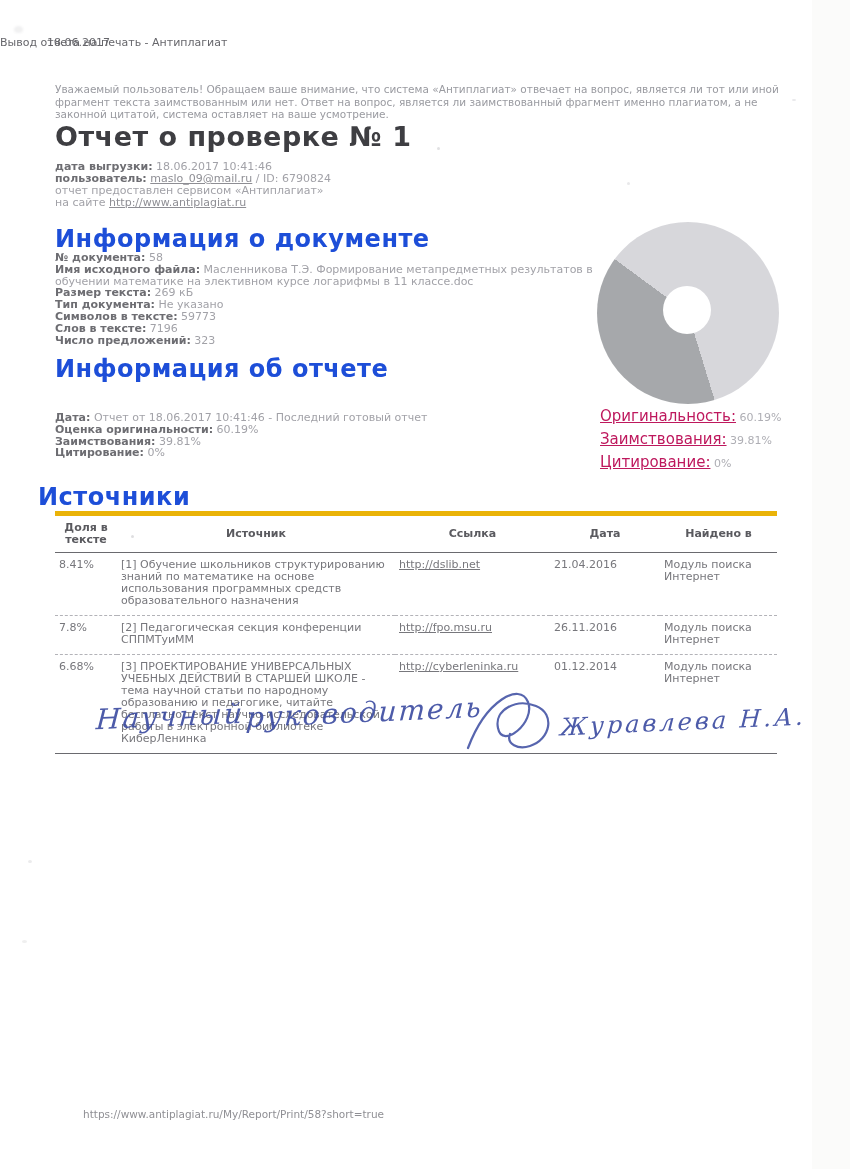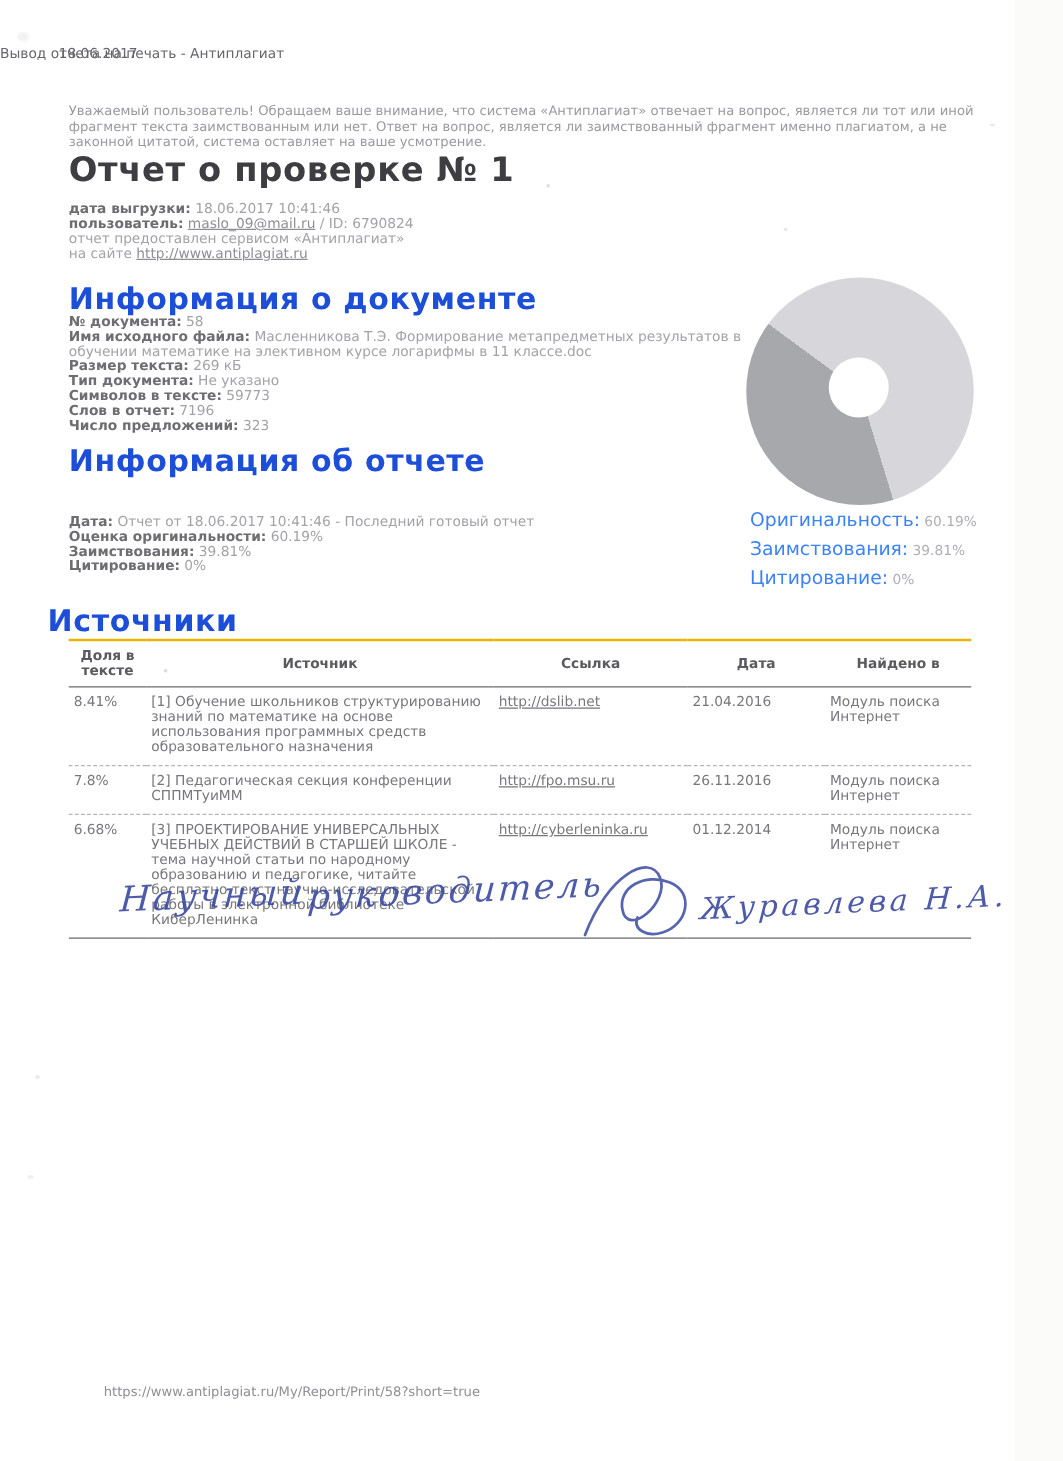--- a/index.html
+++ b/index.html
@@ -37,26 +37,26 @@
   .info-rep{left:55px;top:386px;width:545px;margin-top:26px;}
 
   
   .pie{left:597px;top:222px;width:182px;height:182px;border-radius:50%;
        background:conic-gradient(from 163deg,#a6a8ab 0 143.3deg,#d7d7db 143.3deg 360deg);}
   .pie-hole{position:absolute;left:66px;top:64px;width:48px;height:48px;border-radius:50%;background:#fff;}
 
   
   .legend{left:600px;top:406px;}
   .legend-row{height:23px;}
-  .legend-lbl{font-size:15px;color:#3b82f6;}
+  .legend-lbl{font-size:15px;color:#be185d;text-decoration:underline;}
   .legend-val{font-size:11px;color:#aeaeb4;}
 
   
   table.src{left:55px;top:511px;width:722px;border-collapse:collapse;table-layout:fixed;}
-  table.src th{border-top:2px solid #eab308;border-bottom:1px solid #6a6a6f;
+  table.src th{border-top:5px solid #eab308;border-bottom:1px solid #6a6a6f;
        font-size:11px;font-weight:bold;color:#5a5a5f;text-align:center;padding:6px 4px;line-height:12px;}
   table.src td{font-size:11px;color:#77777c;vertical-align:top;padding:6px 6px 8px 4px;
        line-height:12px;border-bottom:1px dashed #b3b3b8;}
   table.src tr:last-child td{border-bottom:1.5px solid #6a6a6f;}
   .c-share{width:62px;} .c-source{width:278px;} .c-link{width:155px;} .c-date{width:110px;} .c-found{width:117px;}
   td.share{padding-left:2px;}
   td a.lnk{color:#77777c;}
 
   
   .sig{left:88px;top:686px;width:720px;height:80px;color:#3a4aa0;
@@ -90,21 +90,21 @@
     <div><span>на сайте </span><a class="lnk">http://www.antiplagiat.ru</a></div>
   </div>
 
   <div class="abs h2 h2-doc">Информация о документе</div>
   <div class="abs info info-doc">
     <div><span class="lbl">№ документа:</span><span> 58</span></div>
     <div><span class="lbl">Имя исходного файла:</span><span> Масленникова Т.Э. Формирование метапредметных результатов в обучении математике на элективном курсе логарифмы в 11 классе.doc</span></div>
     <div><span class="lbl">Размер текста:</span><span> 269 кБ</span></div>
     <div><span class="lbl">Тип документа:</span><span> Не указано</span></div>
     <div><span class="lbl">Символов в тексте:</span><span> 59773</span></div>
-    <div><span class="lbl">Слов в отчет:</span><span> 7196</span></div>
+    <div><span class="lbl">Слов в тексте:</span><span> 7196</span></div>
     <div><span class="lbl">Число предложений:</span><span> 323</span></div>
   </div>
 
   <div class="abs h2 h2-rep">Информация об отчете</div>
   <div class="abs info info-rep">
     <div><span class="lbl">Дата:</span><span> Отчет от 18.06.2017 10:41:46 - Последний готовый отчет</span></div>
     <div><span class="lbl">Оценка оригинальности:</span><span> 60.19%</span></div>
     <div><span class="lbl">Заимствования:</span><span> 39.81%</span></div>
     <div><span class="lbl">Цитирование:</span><span> 0%</span></div>
   </div>

